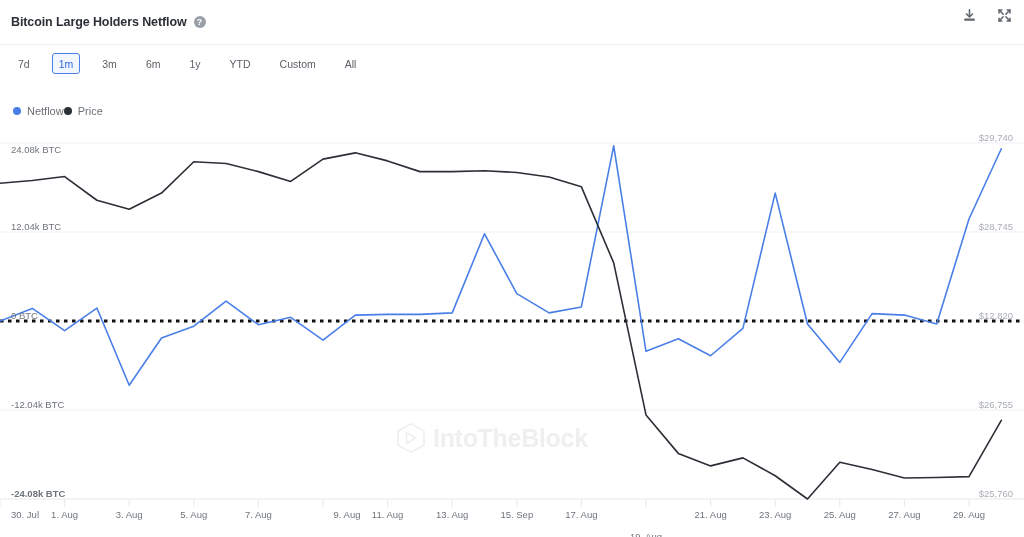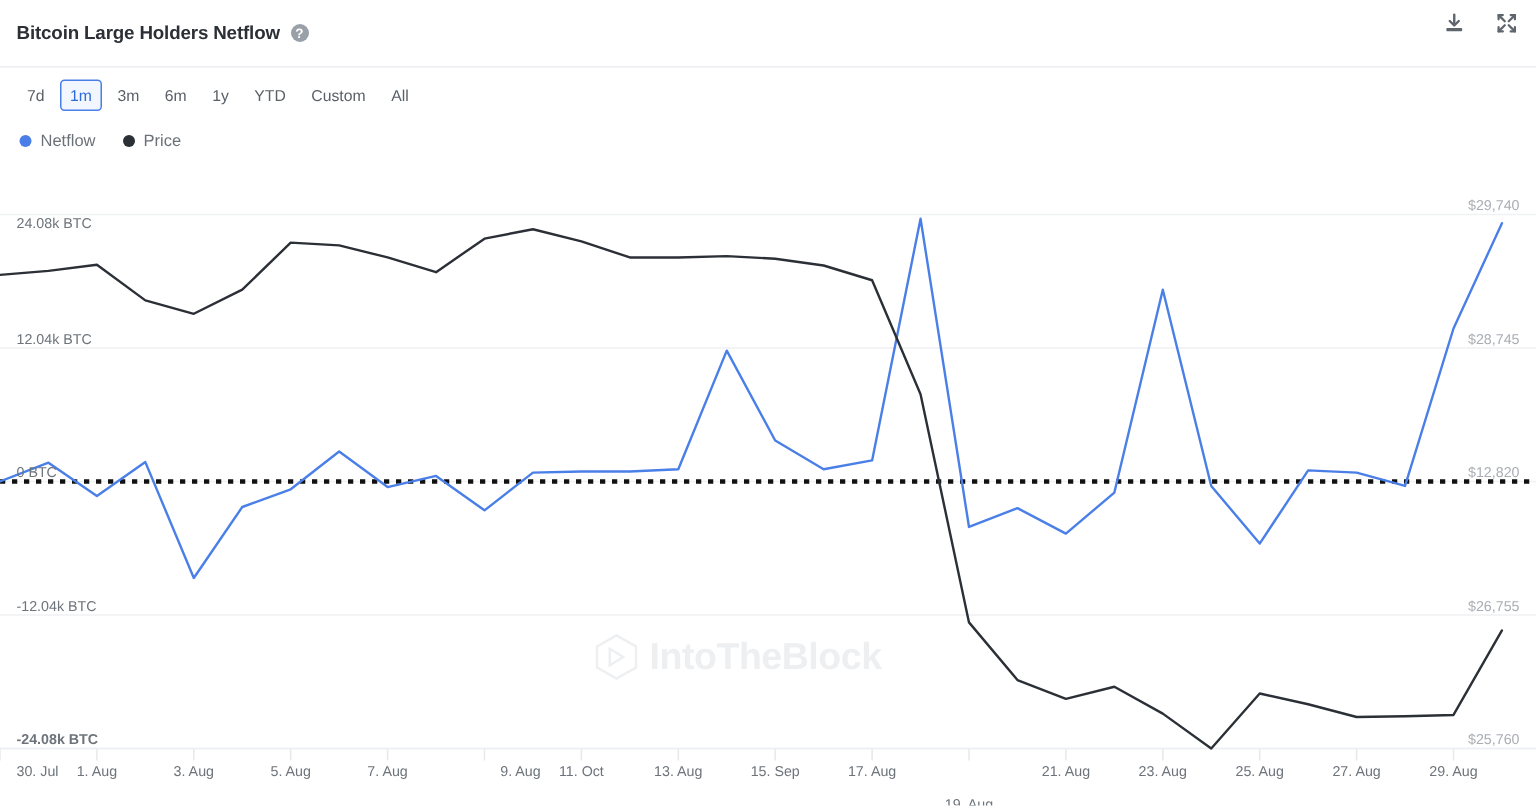--- a/index.html
+++ b/index.html
@@ -29,38 +29,38 @@
   }
   .header-actions {
     position: absolute; right: 12px; top: 0; height: 31px;
     display: flex; align-items: center; gap: 20px;
   }
   .hdr-btn { width: 15px; height: 15px; cursor: pointer; display: block; }
 
   
   .ranges {
     position: absolute; left: 11px; top: 53px;
-    display: flex; align-items: center; gap: 3px;
+    display: flex; align-items: center; gap: 15px;
   }
   .range-btn {
     height: 21px; min-width: 24px; padding: 0 6px;
     border: 1px solid transparent; border-radius: 3px;
     background: transparent; color: #5b6067;
     font-family: "Liberation Sans", sans-serif; font-size: 10.5px;
     display: flex; align-items: center; justify-content: center;
     cursor: pointer; white-space: nowrap;
   }
   .range-btn.active {
     border-color: #4a7fe8; background: #f2f6ff; color: #2f6ad9;
   }
 
   
   .legend {
-    position: absolute; left: 13px; top: 88px;
-    display: flex; align-items: flex-end; gap: 18px;
+    position: absolute; left: 13px; top: 105px;
+    display: flex; align-items: flex-end; 
   }
   .legend-item { display: flex; align-items: center; gap: 6px; cursor: pointer; }
   .legend-dot { width: 8px; height: 8px; border-radius: 50%; display: block; }
   .legend-label { font-size: 11px; color: #6b7178; }
 
   
   .chart-area {
     position: absolute; left: 0; top: 130px; width: 1024px; height: 407px;
   }
   .chart-svg { position: absolute; left: 0; top: 0; }
@@ -186,21 +186,21 @@
         <div class="axis-label-right" style="right: 11px; top: 269px;">$26,755</div>
         <div class="axis-label-right" style="right: 11px; top: 358px;">$25,760</div>
       </div>
     <div id="x-labels">
         <div class="xtick" style="transform: none; left: 11px; top: 379px;">30. Jul</div>
         <div class="xtick" style="left: 64.6px; top: 379px;">1. Aug</div>
         <div class="xtick" style="left: 129.2px; top: 379px;">3. Aug</div>
         <div class="xtick" style="left: 193.8px; top: 379px;">5. Aug</div>
         <div class="xtick" style="left: 258.4px; top: 379px;">7. Aug</div>
         <div class="xtick" style="left: 323px; top: 379px; padding-left: 48px;">9. Aug</div>
-        <div class="xtick" style="left: 387.6px; top: 379px;">11. Oct</div>
+        <div class="xtick" style="left: 387.6px; top: 379px;">11. Aug</div>
         <div class="xtick" style="left: 452.2px; top: 379px;">13. Aug</div>
         <div class="xtick" style="left: 516.8px; top: 379px;">15. Sep</div>
         <div class="xtick" style="left: 581.4px; top: 379px;">17. Aug</div>
         <div class="xtick" style="left: 646px; top: 379px; margin-top: 22px;">19. Aug</div>
         <div class="xtick" style="left: 710.6px; top: 379px;">21. Aug</div>
         <div class="xtick" style="left: 775.2px; top: 379px;">23. Aug</div>
         <div class="xtick" style="left: 839.8px; top: 379px;">25. Aug</div>
         <div class="xtick" style="left: 904.4px; top: 379px;">27. Aug</div>
         <div class="xtick" style="left: 969px; top: 379px;">29. Aug</div>
       </div>

